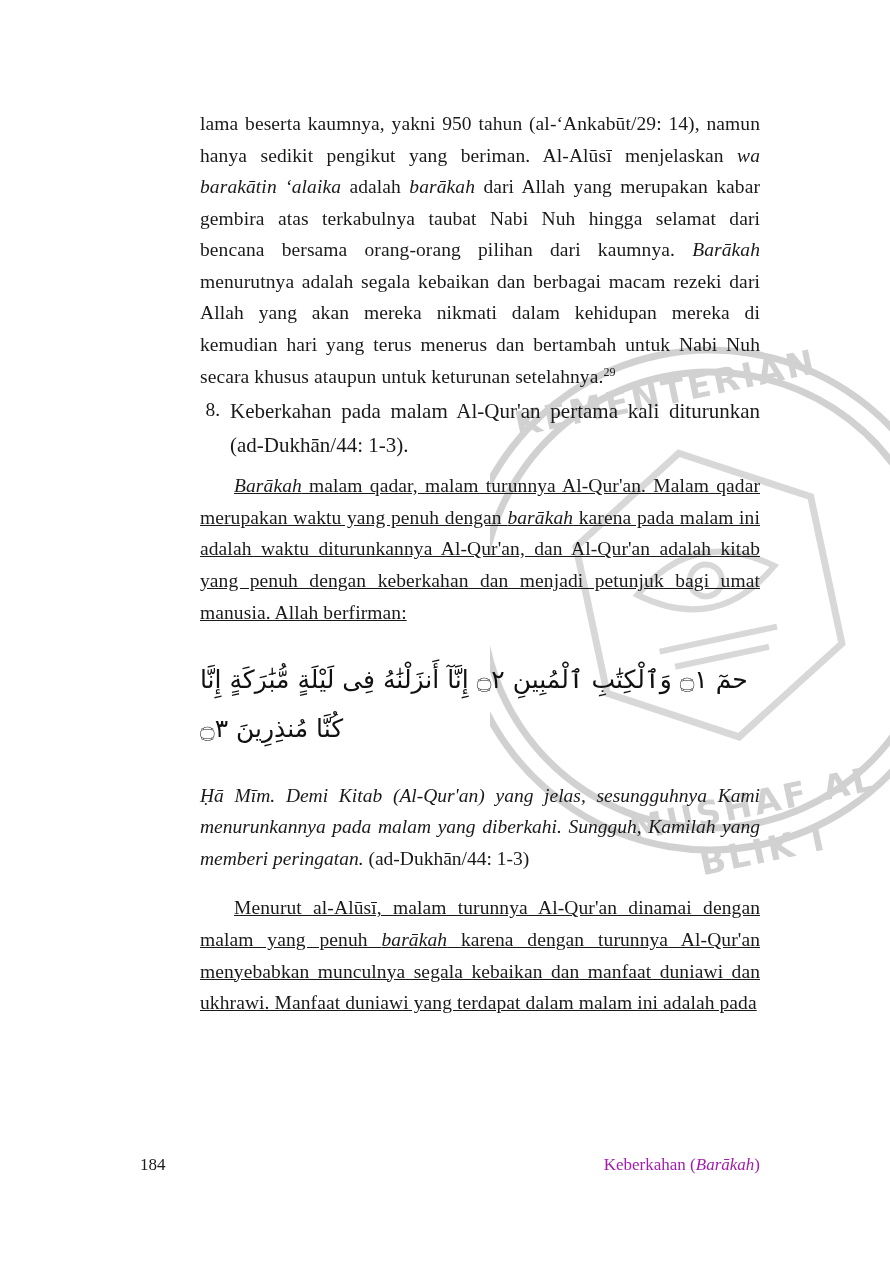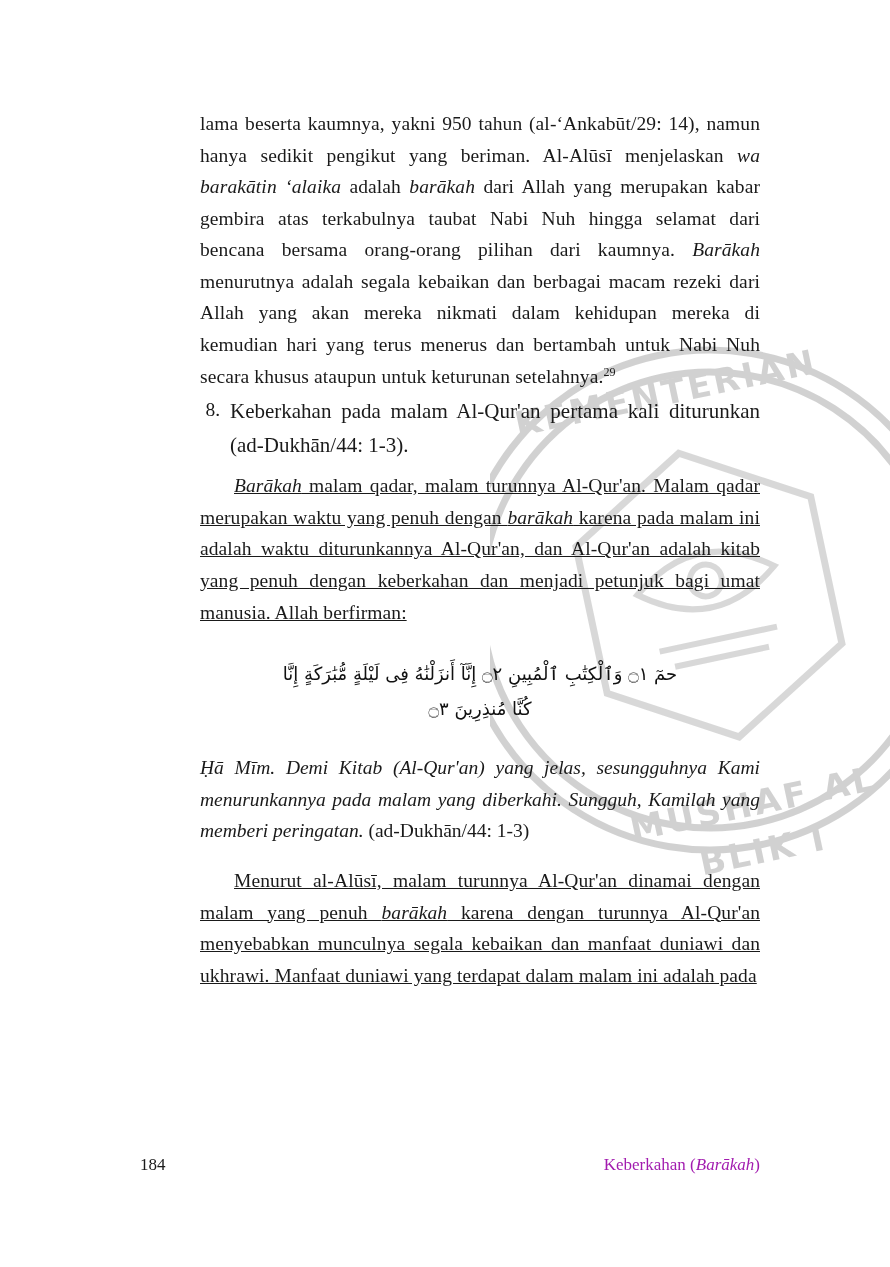--- a/index.html
+++ b/index.html
@@ -76,22 +76,22 @@
   .list-body {
     flex: 1 1 auto;
     font-size: 21px;
     line-height: 1.62;
     text-align: justify;
   }
 
   
   .verse {
     direction: rtl;
-    text-align: center;
-    font-size: 18px;
+    text-align: left;
+    font-size: 25px;
     line-height: 1.95;
     margin: 28px 0 26px 0;
     font-family: "DejaVu Sans", sans-serif;
     color: #111;
   }
   .verse .line2 { display: block; }
 
   
   .translation {
     font-size: 19.5px;

